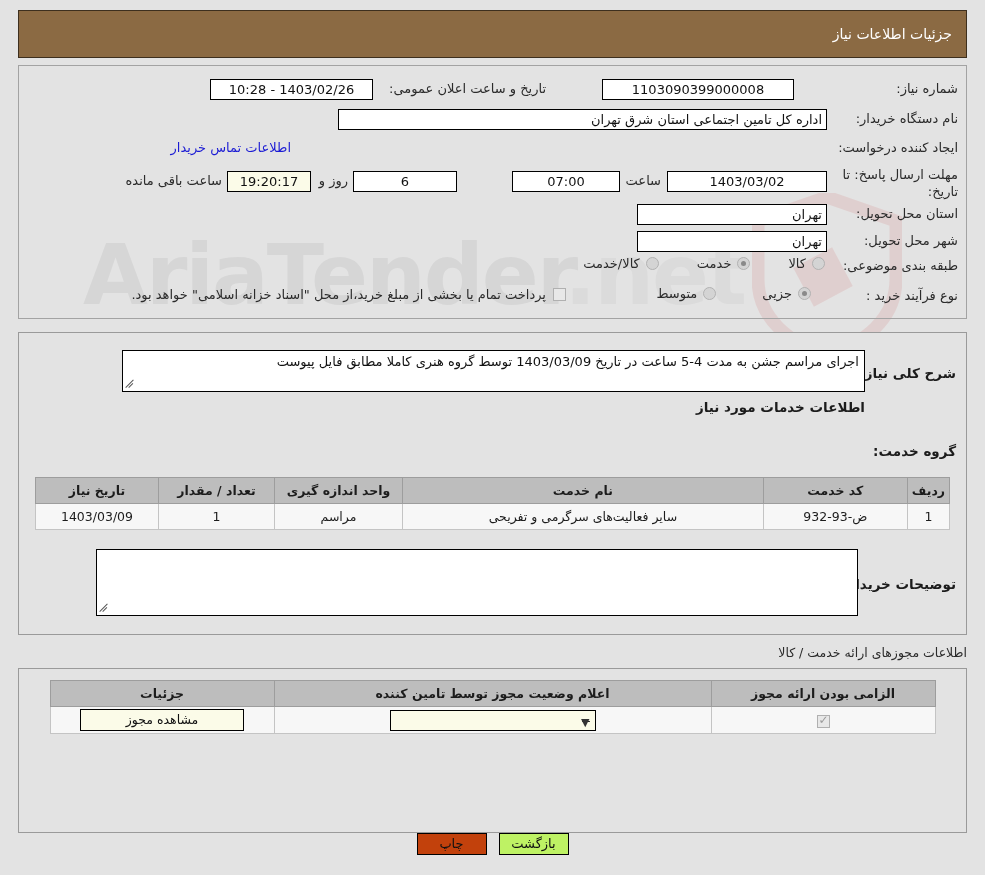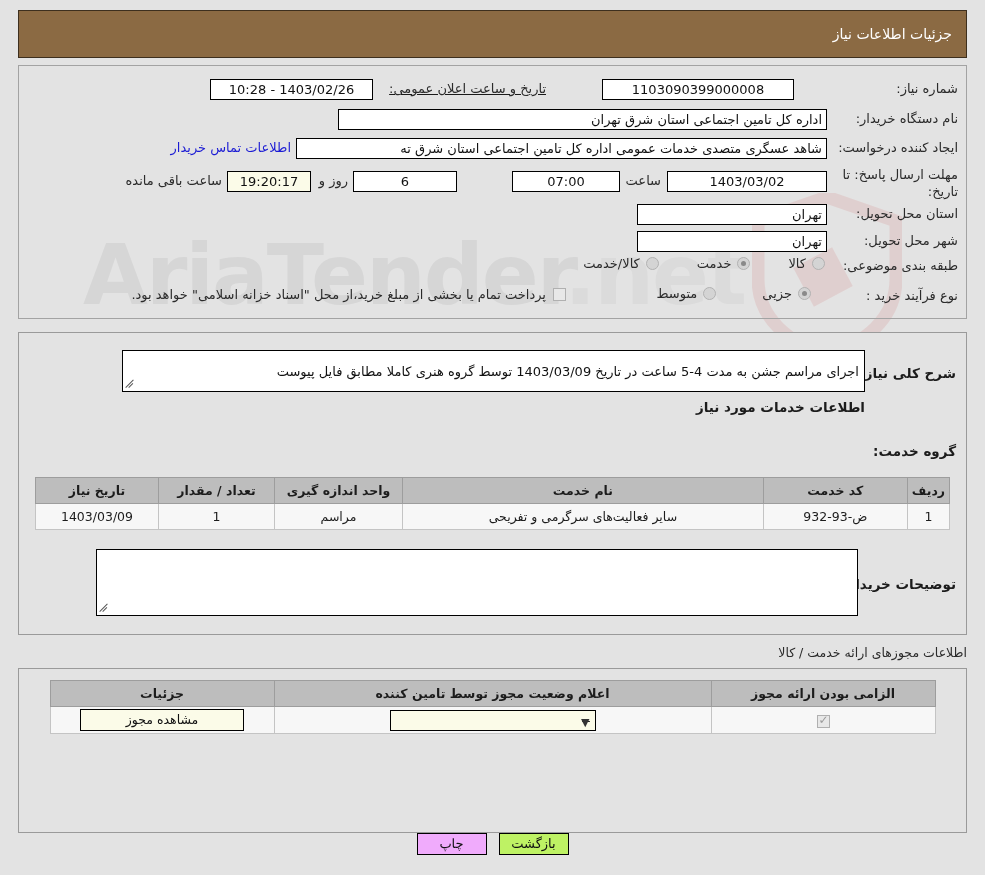--- a/index.html
+++ b/index.html
@@ -111,21 +111,21 @@
     content: "\2713";
     position: absolute; left: 1px; top: -3px;
     font-size: 12px; color: #9a9a9a;
   }
 
   
   .tbox {
     background: #ffffff; border: 1px solid #000;
     position: relative;
     font-size: 13px; color: #111;
-    padding: 13px 5px;
+    padding: 3px 5px;
     overflow: hidden;
   }
   .tbox .grip {
     position: absolute; left: 2px; bottom: 1px;
     width: 10px; height: 10px;
   }
   .tbox .grip::before {
     content: "";
     position: absolute; left: 1px; bottom: 2px;
     width: 11px; height: 1px; background: #555;
@@ -195,21 +195,21 @@
   }
   .btn {
     border: 1px solid #000;
     height: 22px; line-height: 20px;
     min-width: 70px;
     font-size: 13px; color: #111;
     text-align: center; cursor: pointer;
     font-family: "DejaVu Sans", "Liberation Sans", sans-serif;
     padding: 0 8px;
   }
-  .btn.print { background: #f0abfc; font-family: Liberation Serif, serif; }
+  .btn.print { background: #c2410c; }
   .btn.back  { background: #bef264; }
 </style>
 </head>
 <body>
 
 <div class="watermark">
   <div class="wm-inner">
     <div class="wm-shield">
       <svg viewBox="0 0 150 165" xmlns="http://www.w3.org/2000/svg">
         <path d="M75 4 L144 28 L144 86 C144 126 112 151 75 161 C38 151 6 126 6 86 L6 28 Z" fill="none" stroke="#d9a3a3" stroke-width="13"></path>
@@ -224,34 +224,33 @@
   <div class="ttl">جزئیات اطلاعات نیاز</div>
 </div>
 
 <div class="panel top">
 
   <div class="row" style="right:8px; top:15px;">
     <span class="lbl">شماره نیاز:</span>
   </div>
   <div class="fld center" style="position:absolute; right:172px; top:13px; width:192px;">1103090399000008</div>
 
-  <div class="row" style="right:420px; top:15px;text-decoration:underline;">
+  <div class="row" style="right:420px; top:15px;">
     <span class="lbl">تاریخ و ساعت اعلان عمومی:</span>
   </div>
   <div class="fld center" style="position:absolute; right:593px; top:13px; width:163px;">1403/02/26 - 10:28</div>
 
   <div class="row" style="right:8px; top:45px;">
     <span class="lbl">نام دستگاه خریدار:</span>
   </div>
   <div class="fld right" style="position:absolute; right:139px; top:43px; width:489px;">اداره کل تامین اجتماعی استان شرق تهران</div>
 
   <div class="row" style="right:8px; top:74px;">
     <span class="lbl">ایجاد کننده درخواست:</span>
   </div>
-  <div class="fld right" style="position:absolute; right:139px; top:72px; width:531px;">شاهد عسگری متصدی خدمات عمومی اداره کل تامین اجتماعی استان شرق ته</div>
   <a class="link" href="#" style="position:absolute; right:675px; top:74px;">اطلاعات تماس خریدار</a>
 
   <div style="position:absolute; right:8px; top:100px; line-height:17px; text-align:right;">
     <div class="lbl">مهلت ارسال پاسخ: تا</div>
     <div class="lbl">تاریخ:</div>
   </div>
   <div class="fld center" style="position:absolute; right:139px; top:105px; width:160px;">1403/03/02</div>
   <span class="lbl" style="position:absolute; right:305px; top:107px;">ساعت</span>
   <div class="fld center" style="position:absolute; right:346px; top:105px; width:108px;">07:00</div>
   <div class="fld center" style="position:absolute; right:509px; top:105px; width:104px;">6</div>

